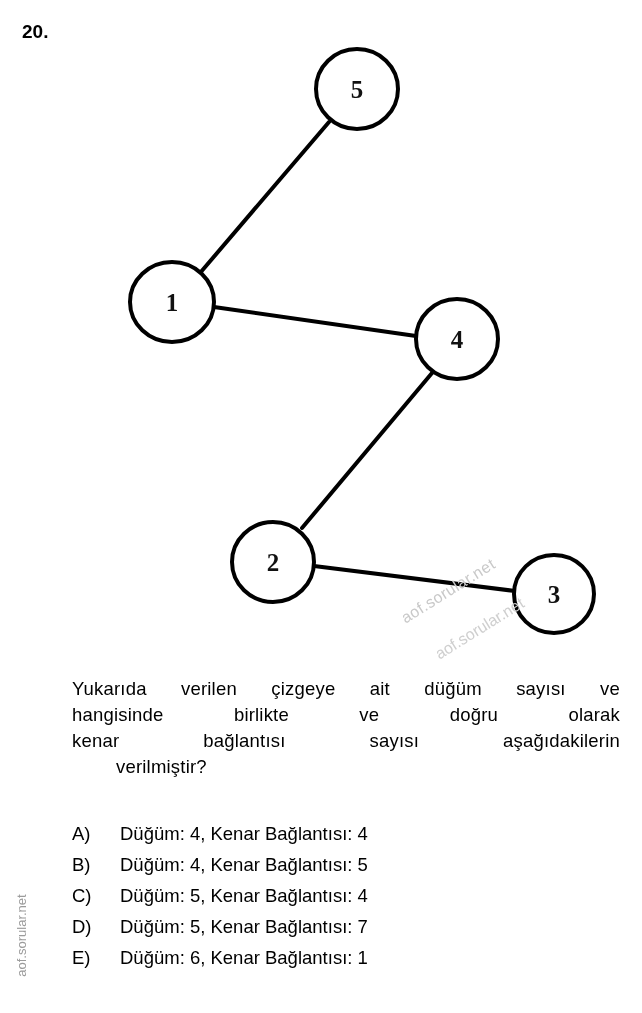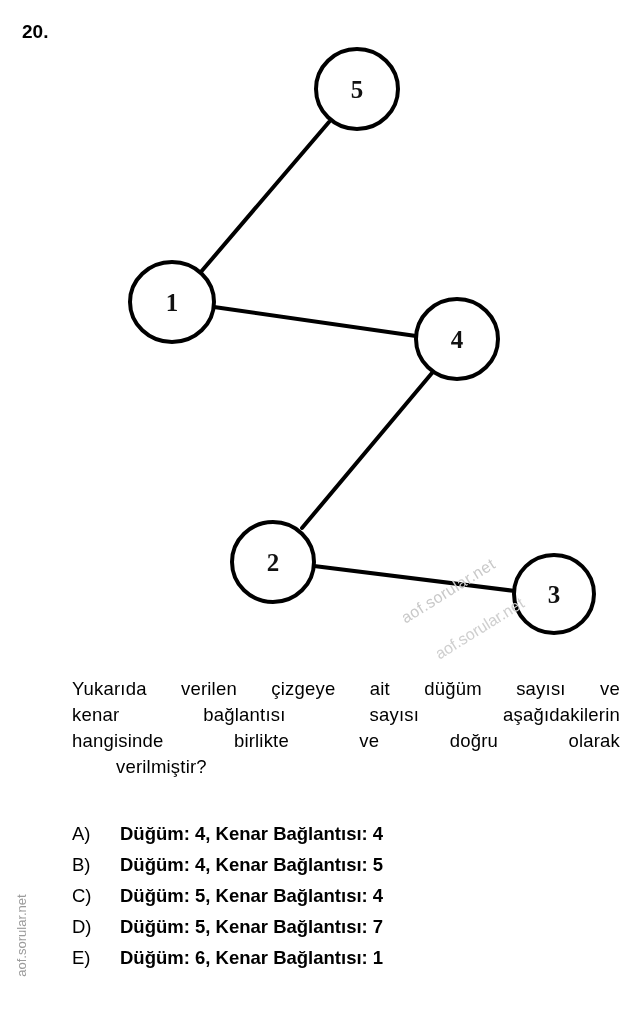--- a/index.html
+++ b/index.html
@@ -126,21 +126,20 @@
     height: 31px;
     font-size: 18.5px;
     line-height: 31px;
   }
   .option .letter {
     width: 48px;
     flex: 0 0 48px;
   }
   .option .text {
     flex: 1 1 auto;
-    font-weight: bold;
   }
 </style>
 </head>
 <body>
 
 <div id="page">
 
   <div class="q-number">20.</div>
 
   <div class="figure">
@@ -177,22 +176,22 @@
   </div>
 
   <div class="wm-diagonal">aof.sorular.net</div>
 
   <div class="wm-diagonal-2">aof.sorular.net</div>
 
   <div class="wm-side">aof.sorular.net</div>
 
   <div class="stem">
       <div style="text-align: justify; text-align-last: justify;">Yukarıda verilen çizgeye ait düğüm sayısı ve</div>
+      <div style="text-align: justify; text-align-last: justify;">hangisinde birlikte ve doğru olarak</div>
       <div style="text-align: justify; text-align-last: justify;">kenar bağlantısı sayısı aşağıdakilerin</div>
-      <div style="text-align: justify; text-align-last: justify;">hangisinde birlikte ve doğru olarak</div>
       <div class="lastline">verilmiştir?</div>
     </div>
 
   <div class="options">
       <div class="option">
         <span class="letter">A)</span>
         <span class="text">Düğüm: 4, Kenar Bağlantısı: 4</span>
       </div>
       <div class="option">
         <span class="letter">B)</span>

